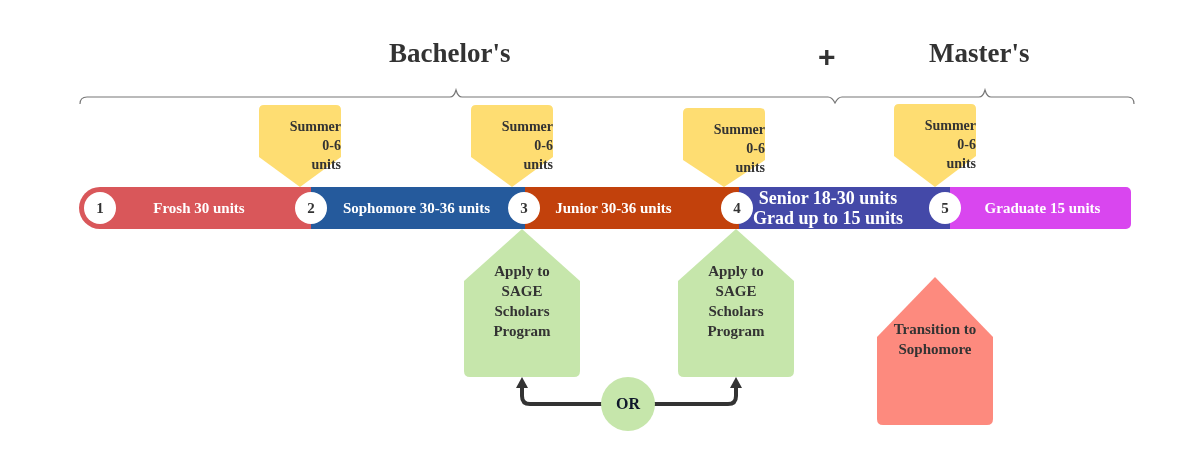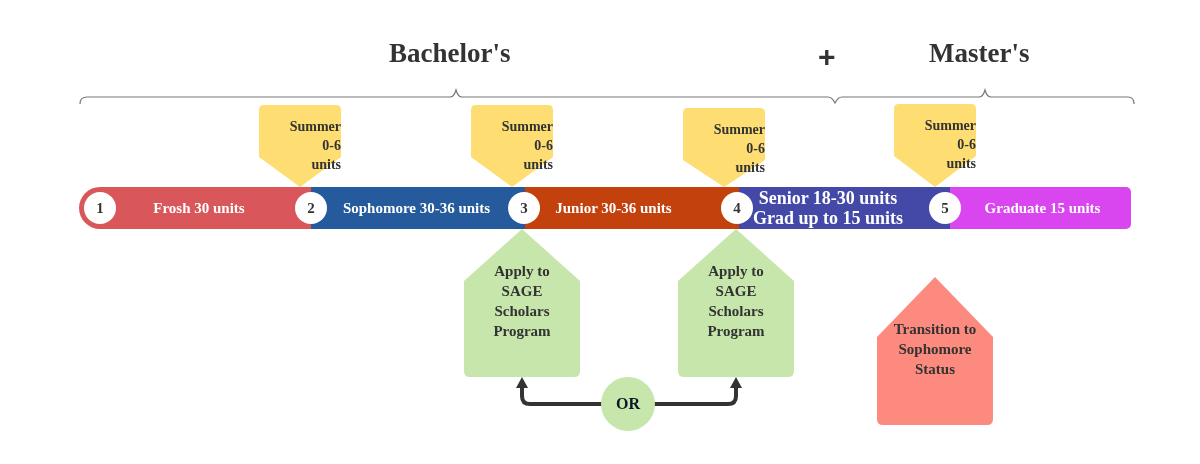--- a/index.html
+++ b/index.html
@@ -120,21 +120,20 @@
   </div>
 </div>
 
 <div class="house" style="left:877px; top:229px; width:116px; height:148px;margin-top:48px;">
   <svg class="callout-bg" width="116" height="148">
       <path d="M58,0 L116,60 L116,142 Q116,148 110,148 L6,148 Q0,148 0,142 L0,60 Z" fill="#fd8a7e"></path>
     </svg>
   <div class="house-text" style="padding-top:42px;">
     <div>Transition to</div>
     <div>Sophomore</div>
-    <div>Status</div>
   </div>
 </div>
 
 <svg class="brace" width="1200" height="464">
   <path d="M604,404 L530,404 Q522,404 522,396 L522,386" fill="none" stroke="#333" stroke-width="4"></path>
   <polygon points="516,388 528,388 522,377" fill="#333"></polygon>
   <path d="M652,404 L728,404 Q736,404 736,396 L736,386" fill="none" stroke="#333" stroke-width="4"></path>
   <polygon points="730,388 742,388 736,377" fill="#333"></polygon>
 </svg>
 <div class="or-circle">OR</div>

